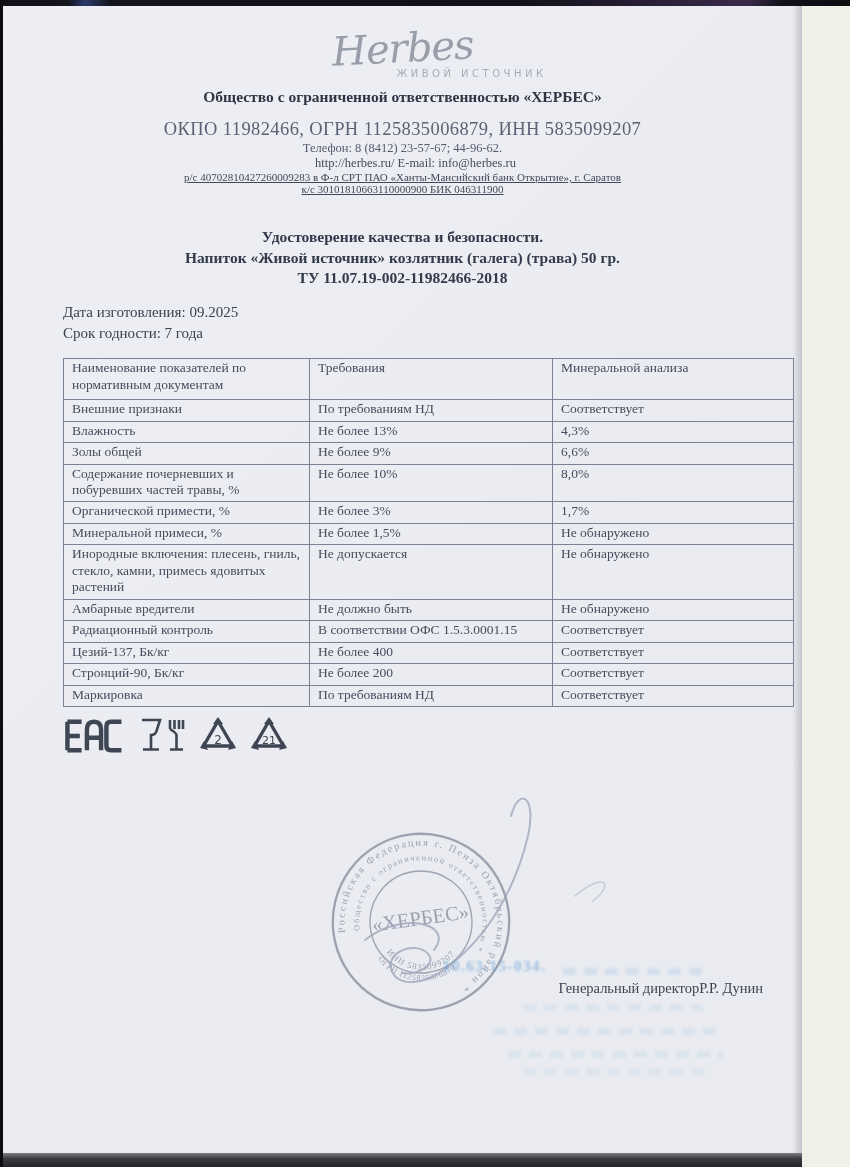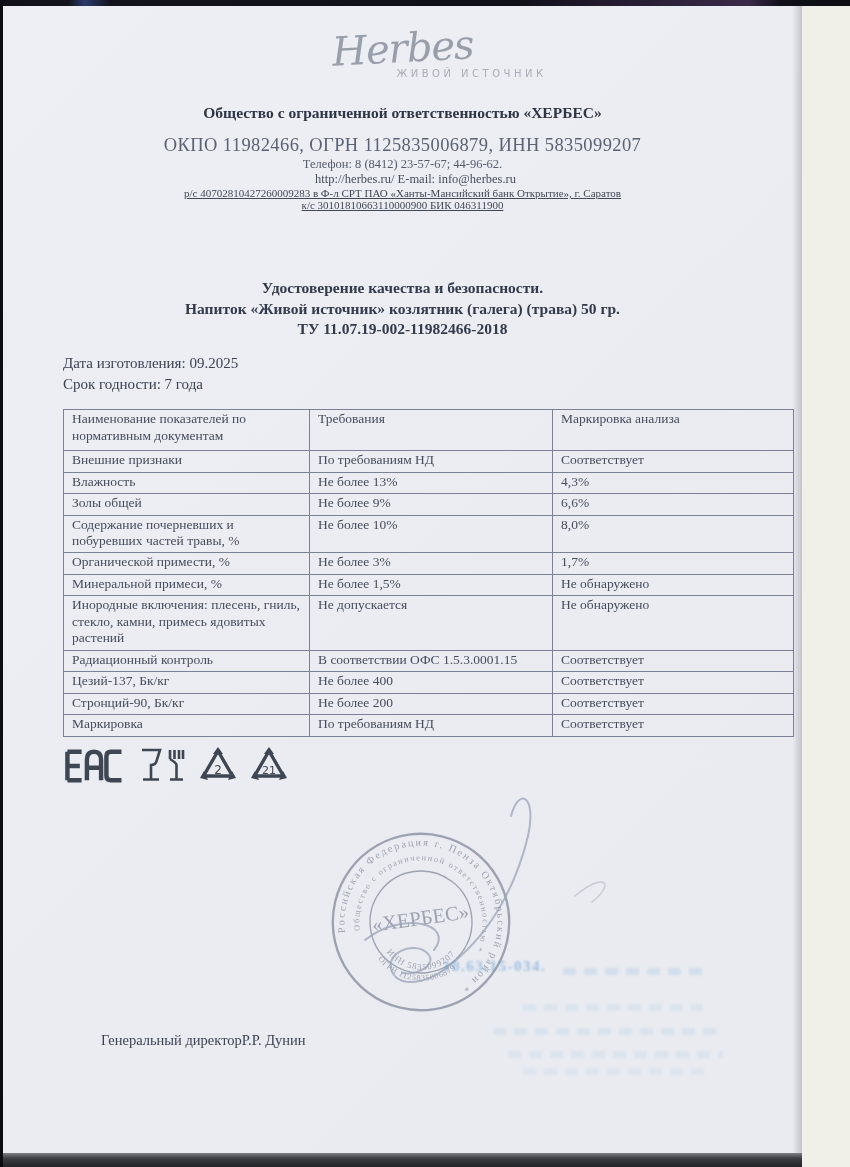--- a/index.html
+++ b/index.html
@@ -14,28 +14,28 @@
   .paper{position:absolute;left:3px;top:6px;width:799px;height:1147px;z-index:1;
     background:linear-gradient(135deg,#edeff4 0%,#eaecf1 55%,#e9ebf0 100%);}
   .paper-right-shade{position:absolute;right:0;top:0;width:10px;height:100%;
     background:linear-gradient(90deg,rgba(120,122,130,0) 0%,rgba(120,122,130,.35) 100%);}
   
   .letterhead{text-align:center;padding-top:22px;color:#3e4555;}
   .logo-text{display:inline-block;font-family:"DejaVu Serif",serif;font-style:italic;
     font-size:40px;color:#989fab;letter-spacing:-1px;transform:rotate(-3deg);line-height:1;}
   .tagline{font-family:"DejaVu Sans",sans-serif;font-size:10px;letter-spacing:3.5px;
     color:#a8adb7;margin:0 12px 0 150px;}
-  .company{font-size:15.5px;font-weight:bold;color:#2e3545;margin-top:25px;}
+  .company{font-size:15.5px;font-weight:bold;color:#2e3545;margin-top:9px;}
   .address{font-size:12.5px;color:#4d5465;margin-top:2px;}
   .codes{font-size:18.5px;color:#5a6275;margin-top:13px;letter-spacing:.4px;}
   .phone{font-size:12.5px;color:#545b6e;margin-top:1px;}
   .web{font-size:12.5px;color:#454c5e;margin-left:26px;}
   .acct{font-size:11px;color:#414859;text-decoration:underline;}
   
-  .doc-title{margin-top:67px;text-align:center;font-weight:bold;color:#333a4b;
+  .doc-title{margin-top:32px;text-align:center;font-weight:bold;color:#333a4b;
     font-size:15.5px;line-height:1.33;}
   .meta{margin:13px 0 0 60px;font-size:15px;color:#3b4253;line-height:1.38;}
   
   table.spec{margin:15px 0 0 60px;width:730px;border-collapse:collapse;
     font-size:13.5px;color:#454c5d;table-layout:fixed;border-radius:6px;}
   table.spec th,table.spec td{border:1px solid #7c8295;padding:1px 8px 3px;
     vertical-align:top;text-align:left;font-weight:normal;line-height:1.22;}
   table.spec thead th{padding-bottom:6px;}
   tbody tr:nth-child(3) td{border-top-color:#8d7f95;}
   tbody tr:nth-child(5) td{border-top-color:#9d7a86;}
@@ -47,22 +47,22 @@
   .symbols svg{display:block;}
   
   .stamp-wrap{position:absolute;left:320px;top:818px;width:196px;height:196px;}
   .sig-overlay{position:absolute;left:300px;top:782px;width:350px;height:250px;pointer-events:none;}
   
   .bleed-code{position:absolute;left:440px;top:952px;font-weight:bold;font-size:15px;
     letter-spacing:1.5px;color:rgba(98,156,214,.55);filter:blur(1.3px);}
   .bleed-line{position:absolute;height:7px;filter:blur(1.6px);opacity:.55;
     background:repeating-linear-gradient(90deg,rgba(150,188,224,.5) 0 13px,rgba(150,188,224,0) 13px 21px);}
   
-  .sig-row{position:absolute;left:98px;top:1026px;width:662px;display:flex;
-    justify-content:flex-start;font-size:14.5px;color:#3c4354;}
+  .sig-row{position:absolute;left:98px;top:974px;width:662px;display:flex;
+    justify-content:flex-end;font-size:14.5px;color:#3c4354;}
 </style>
 </head>
 <body>
 
 <div class="scan">
   <div class="edge-top"></div>
   <div class="edge-left"></div>
   <div class="edge-bottom"></div>
 
   <div class="paper">
@@ -95,21 +95,21 @@
     <table class="spec">
       <colgroup>
           <col style="width:246px">
           <col style="width:243px">
           <col style="width:241px">
         </colgroup>
       <thead>
         <tr>
           <th>Наименование показателей по нормативным документам</th>
           <th>Требования</th>
-          <th>Маркировка анализа</th>
+          <th>Минеральной анализа</th>
         </tr>
       </thead>
       <tbody>
         <tr>
             <td>Внешние признаки</td>
             <td>По требованиям НД</td>
             <td>Соответствует</td>
           </tr>
         <tr>
             <td>Влажность</td>
@@ -132,20 +132,25 @@
             <td>1,7%</td>
           </tr>
         <tr>
             <td>Минеральной примеси, %</td>
             <td>Не более 1,5%</td>
             <td>Не обнаружено</td>
           </tr>
         <tr>
             <td>Инородные включения: плесень, гниль, стекло, камни, примесь ядовитых растений</td>
             <td>Не допускается</td>
+            <td>Не обнаружено</td>
+          </tr>
+        <tr>
+            <td>Амбарные вредители</td>
+            <td>Не должно быть</td>
             <td>Не обнаружено</td>
           </tr>
         <tr>
             <td>Радиационный контроль</td>
             <td>В соответствии ОФС 1.5.3.0001.15</td>
             <td>Соответствует</td>
           </tr>
         <tr>
             <td>Цезий-137, Бк/кг</td>
             <td>Не более 400</td>

